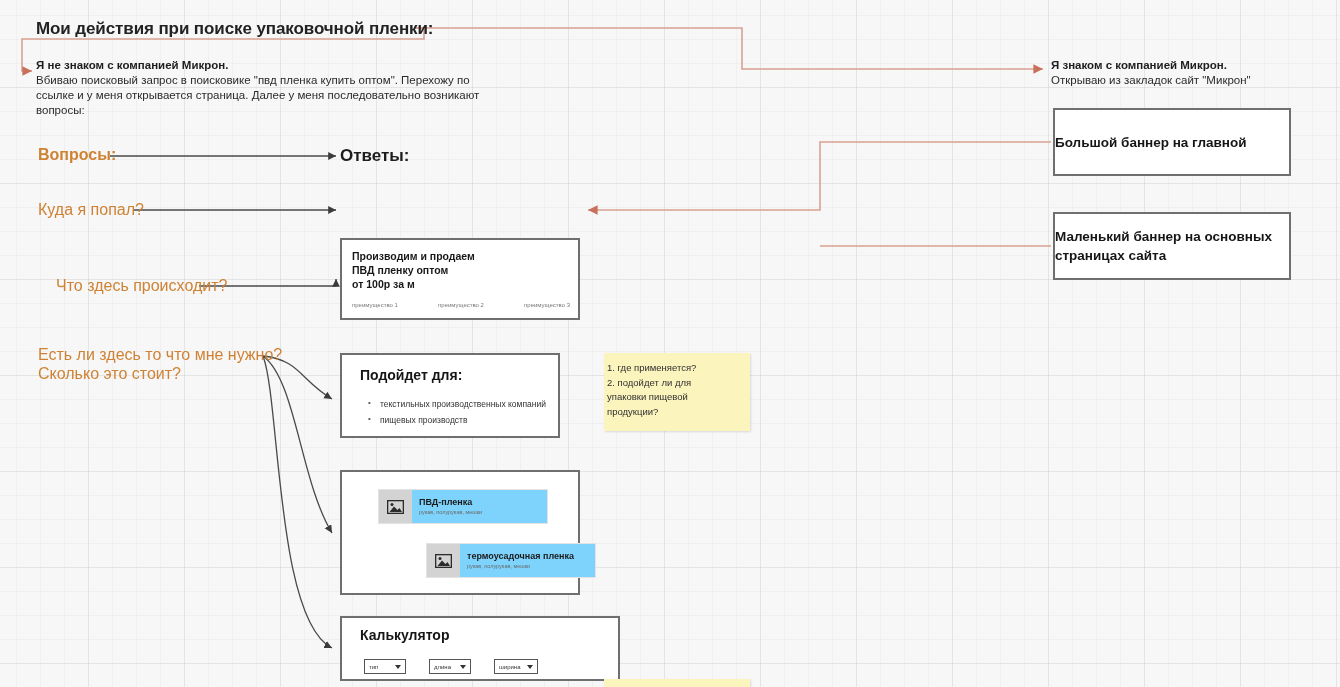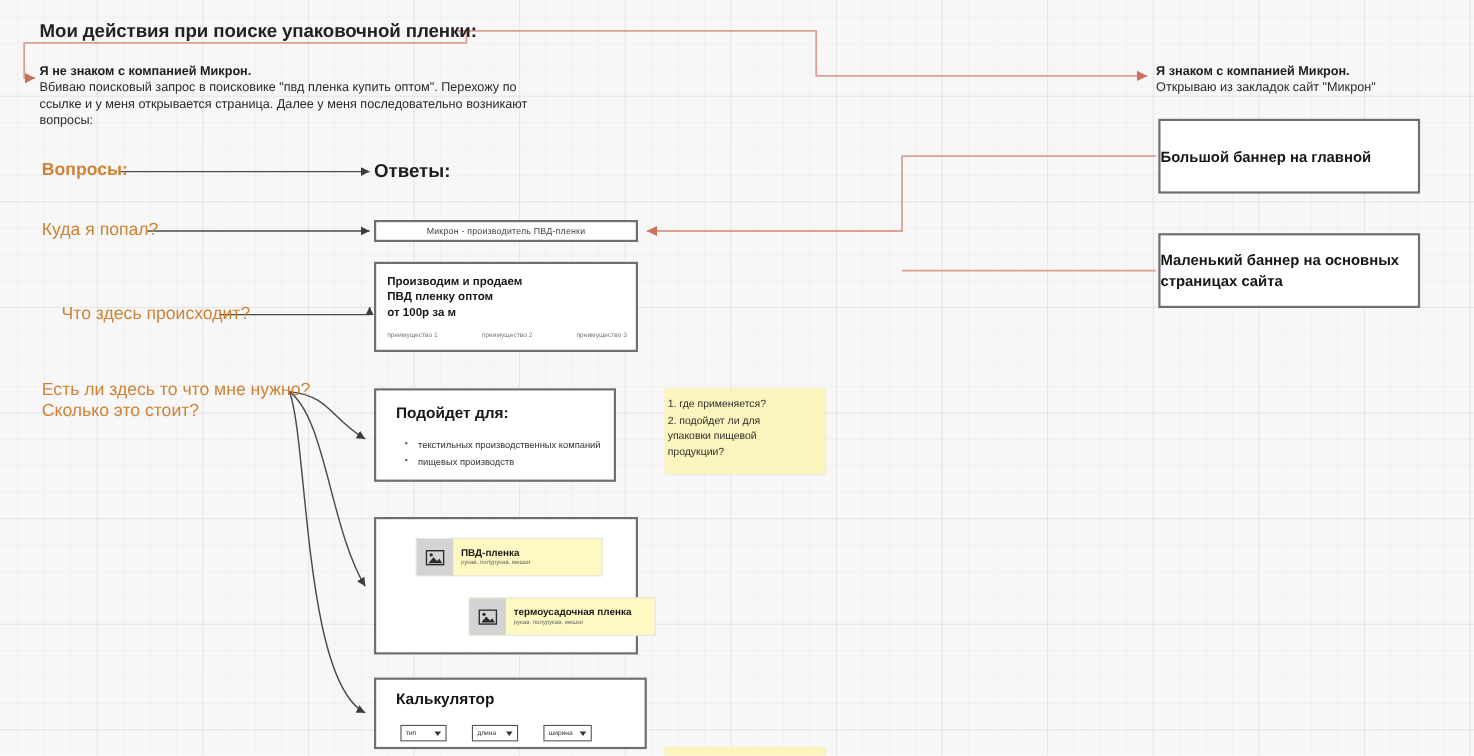--- a/index.html
+++ b/index.html
@@ -128,21 +128,21 @@
     content: "\2022";
     position: absolute; left: 0; top: -1px;
     font-size: 8px; color: #555;
   }
 
   .prod-box { left: 340px; top: 470px; width: 240px; height: 125px; }
   .prod-card {
     position: absolute;
     left: 36px;
     width: 168px; height: 33px;
-    background: #fef9c3;
+    background: #7dd3fc;
     border: 1px solid #e3e3e3;
     display: flex; align-items: center;
   }
   .prod-card.a { top: 17px; }
   .prod-card.b { top: 71px; margin-left: 48px; }
   .prod-thumb {
     width: 33px; height: 33px;
     background: #d3d3d3;
     display: flex; align-items: center; justify-content: center;
     flex: 0 0 33px;
@@ -150,21 +150,21 @@
   .prod-txt { padding-left: 7px; }
   .prod-name {
     font-size: 9px; font-weight: bold; color: #1b1b1b;
     line-height: 11px; white-space: nowrap;
   }
   .prod-sub {
     font-size: 5.5px; color: #6a6a6a; line-height: 9px;
     white-space: nowrap;
   }
 
-  .calc-box { left: 340px; top: 616px; width: 248px; height: 65px; }
+  .calc-box { left: 340px; top: 616px; width: 280px; height: 65px; }
   .calc-title {
     position: absolute; left: 18px; top: 9px;
     font-size: 14px; font-weight: bold; color: #161616;
   }
   .calc-row {
     position: absolute; left: 22px; top: 41px;
     display: flex; gap: 23px;
   }
   .calc-sel {
     background: #ffffff;
@@ -267,23 +267,20 @@
   </div>
 
   <div class="abs q-bold" style="left:38px; top:146px;">Вопросы:</div>
   <div class="abs a-label" style="left:340px; top:146px;">Ответы:</div>
 
   <div class="abs q-label" style="left:38px; top:200px;">Куда я попал?</div>
   <div class="abs q-label" style="left:56px; top:276px;">Что здесь происходит?</div>
   <div class="abs q-label" style="left:38px; top:345px;">Есть ли здесь то что мне нужно?</div>
   <div class="abs q-label" style="left:38px; top:364px;">Сколько это стоит?</div>
 
-  <div class="abs box micron-box">
-    <span class="micron-text">Микрон - производитель ПВД-пленки</span>
-  </div>
 
   <div class="abs box hero-box">
     <div class="hero-head">
       <div>Производим и продаем</div>
       <div>ПВД пленку оптом</div>
       <div>от 100р за м</div>
     </div>
     <div class="hero-adv">
       <span>преимущество 1</span>
       <span>преимущество 2</span>

